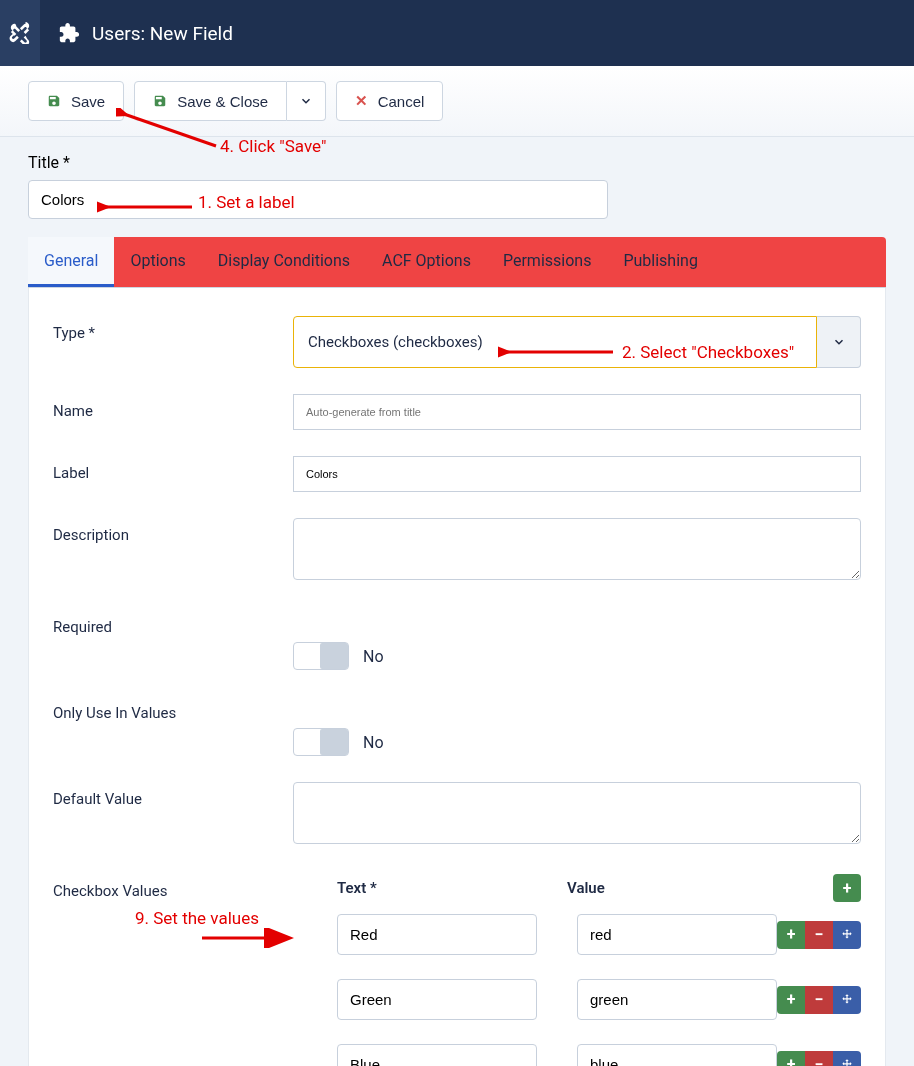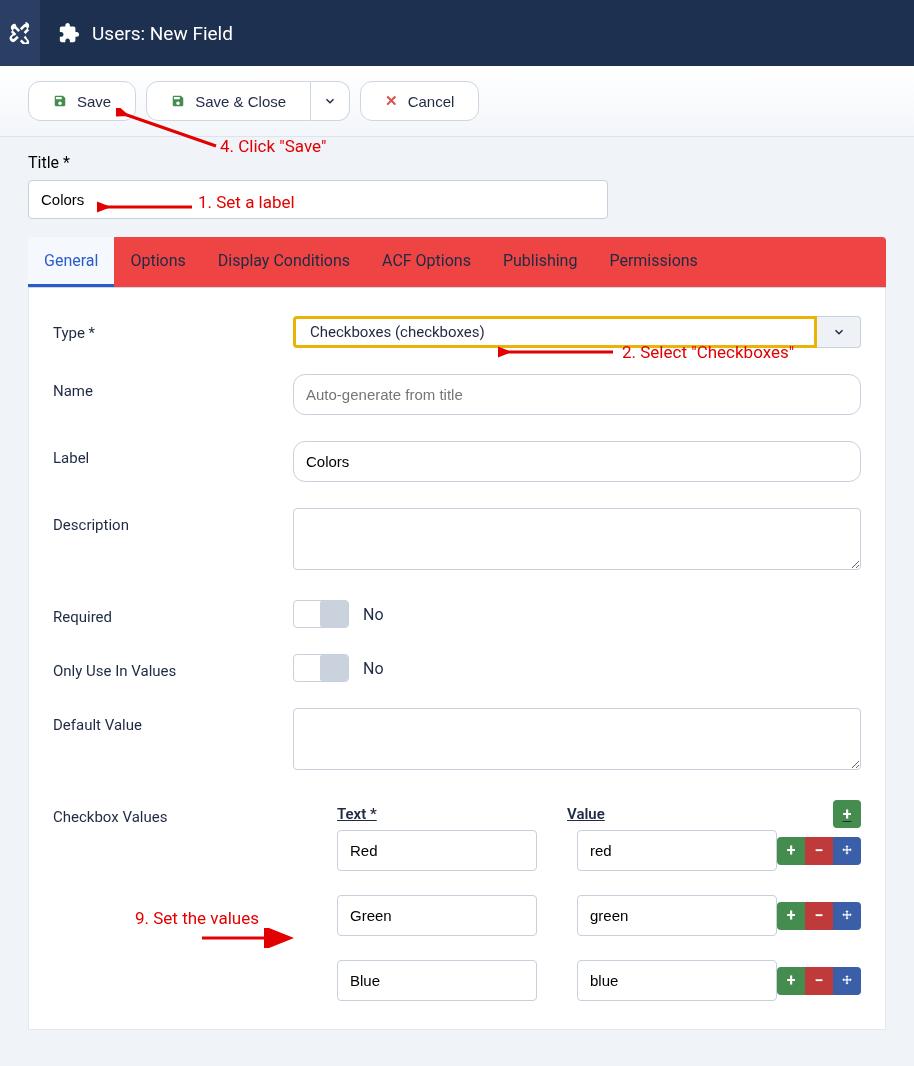--- a/index.html
+++ b/index.html
@@ -3,49 +3,49 @@
 <meta charset="utf-8">
 <style>
 * { box-sizing: border-box; margin: 0; padding: 0; }
 body { font-family: -apple-system, BlinkMacSystemFont, "Segoe UI", Roboto, Arial, sans-serif; background: #f0f4f9; color: #1f2a44; width: 914px; }
 .header { background: #1e3050; height: 66px; display: flex; align-items: center; }
 .logo-box { width: 40px; height: 66px; background: #2a3f63; display: flex; align-items: center; justify-content: center; }
 .logo-box svg { width: 22px; height: 22px; fill: #fff; }
 .header-title { display: flex; align-items: center; gap: 12px; padding-left: 18px; color: #fff; font-size: 19px; }
 .puzzle-icon { width: 22px; height: 22px; fill: #fff; }
 .toolbar { background: linear-gradient(#fff, #f3f6fa); padding: 15px 28px; border-bottom: 1px solid #dde4ec; display: flex; gap: 10px; }
-.btn { background: #fff; border: 1px solid #cdd6e1; border-radius: 12px; padding: 10px 24px; font-size: 15px; display: inline-flex; align-items: center; gap: 10px; cursor: pointer; color: #1f2a44; }
+.btn { background: #fff; border: 1px solid #cdd6e1; border-radius: 4px; padding: 10px 18px; font-size: 15px; display: inline-flex; align-items: center; gap: 10px; cursor: pointer; color: #1f2a44; }
 .btn-group { display: inline-flex; }
 .btn-group .btn:first-child { border-top-right-radius: 0; border-bottom-right-radius: 0; }
 .btn-group .btn:last-child { border-top-left-radius: 0; border-bottom-left-radius: 0; border-left: 0; padding: 10px 12px; }
 .icon-save { width: 14px; height: 14px; }
 .icon-cancel { color: #d9534f; font-weight: bold; }
 .chev-down { width: 14px; height: 14px; }
 .content { padding: 16px 28px 40px; }
 .title-row { margin-bottom: 18px; }
 .title-lbl { font-size: 16px; color: #000000; margin-bottom: 8px; display: block; }
 .title-input { width: 580px; padding: 10px 12px; border: 1px solid #c7d0dc; border-radius: 4px; font-size: 15px; background: #fff; }
 .tabs { display: flex; border-bottom: 1px solid #cdd6e1; background: #ef4444; border-radius: 4px 4px 0 0; }
 .tab { padding: 14px 16px; font-size: 16px; cursor: pointer; color: #1f2a44; border-bottom: 3px solid transparent; }
 .tab.active { color: #2a5cc9; border-bottom: 3px solid #2a5cc9; background: #f5f8fc; }
 .panel { background: #fff; padding: 28px 24px; border: 1px solid #e4e9ef; border-top: none; }
 .frow { display: flex; margin-bottom: 26px; align-items: flex-start; }
 .flabel { width: 240px; font-size: 15px; color: #1f2a44; padding-top: 8px; }
 .finput { flex: 1; }
-.text-input { width: 100%; padding: 11px 12px; border: 1px solid #c7d0dc; border-radius: 12px; font-size: 15px; background: #fff; }
+.text-input { width: 100%; padding: 11px 12px; border: 1px solid #c7d0dc; border-radius: 0; font-size: 11px; background: #fff; }
 .select-wrap { position: relative; display: flex; }
-.select-input { flex: 1; padding: 4px 14px; border: 3px solid #eab308; border-radius: 4px 0 0 4px; font-size: 15px; background: #fff; }
+.select-input { flex: 1; padding: 16px 14px; border: 1px solid #eab308; border-radius: 4px 0 0 4px; font-size: 15px; background: #fff; }
 .select-btn { width: 44px; background: #eef2f6; border: 1px solid #c7d0dc; border-left: none; border-radius: 0 4px 4px 0; display: flex; align-items: center; justify-content: center; cursor: pointer; }
 .textarea { width: 100%; padding: 10px 12px; border: 1px solid #c7d0dc; border-radius: 4px; font-size: 15px; resize: both; min-height: 62px; font-family: inherit; }
-.toggle { display: flex; align-items: center; gap: 14px; }
+.toggle { display: flex; align-items: center; gap: 14px; margin-top: 32px; }
 .toggle-track { width: 56px; height: 28px; border: 1px solid #c7d0dc; border-radius: 4px; background: #fff; position: relative; cursor: pointer; }
 .toggle-knob { position: absolute; right: 0; top: 0; width: 28px; height: 26px; background: #c9d2dd; border-radius: 2px; }
 .toggle-lbl { font-size: 16px; }
 .cvalues { }
-.cval-head { display: flex; align-items: center; margin-bottom: 2px; text-decoration: underline; }
+.cval-head { display: flex; align-items: center; margin-bottom: 12px; }
 .cval-col-text { width: 240px; font-weight: 600; font-size: 15px; padding-left: 10px; }
 .cval-col-value { width: 240px; font-weight: 600; font-size: 15px; }
 .cval-col-act { margin-left: auto; }
 .cval-row { display: flex; align-items: center; margin-bottom: 24px; gap: 0; }
 .cval-row input { width: 200px; padding: 11px 12px; border: 1px solid #c7d0dc; border-radius: 4px; font-size: 15px; margin-left: 10px; }
 .cval-row .spacer { width: 30px; }
 .cval-actions { margin-left: auto; display: flex; }
 .icon-btn { width: 28px; height: 28px; display: flex; align-items: center; justify-content: center; color: #fff; cursor: pointer; font-size: 16px; font-weight: bold; }
 .icon-btn.add { background: #458c4f; border-radius: 4px 0 0 4px; }
 .icon-btn.add.solo { border-radius: 4px; }
@@ -100,22 +100,22 @@
   <div class="title-row" style="position:relative;">
     <label class="title-lbl">Title *</label>
     <input class="title-input" type="text" value="Colors" style="">
   </div>
 
   <div class="tabs">
     <div class="tab active">General</div>
     <div class="tab">Options</div>
     <div class="tab">Display Conditions</div>
     <div class="tab">ACF Options</div>
+    <div class="tab">Permissions</div>
     <div class="tab">Publishing</div>
-    <div class="tab">Permissions</div>
   </div>
 
   <div class="panel">
     <div class="frow">
       <div class="flabel">Type *</div>
       <div class="finput">
         <div class="select-wrap">
           <div class="select-input">Checkboxes (checkboxes)</div>
           <div class="select-btn">
             <svg class="chev-down" viewBox="0 0 24 24" fill="none" stroke="#1f2a44" stroke-width="2.5">

